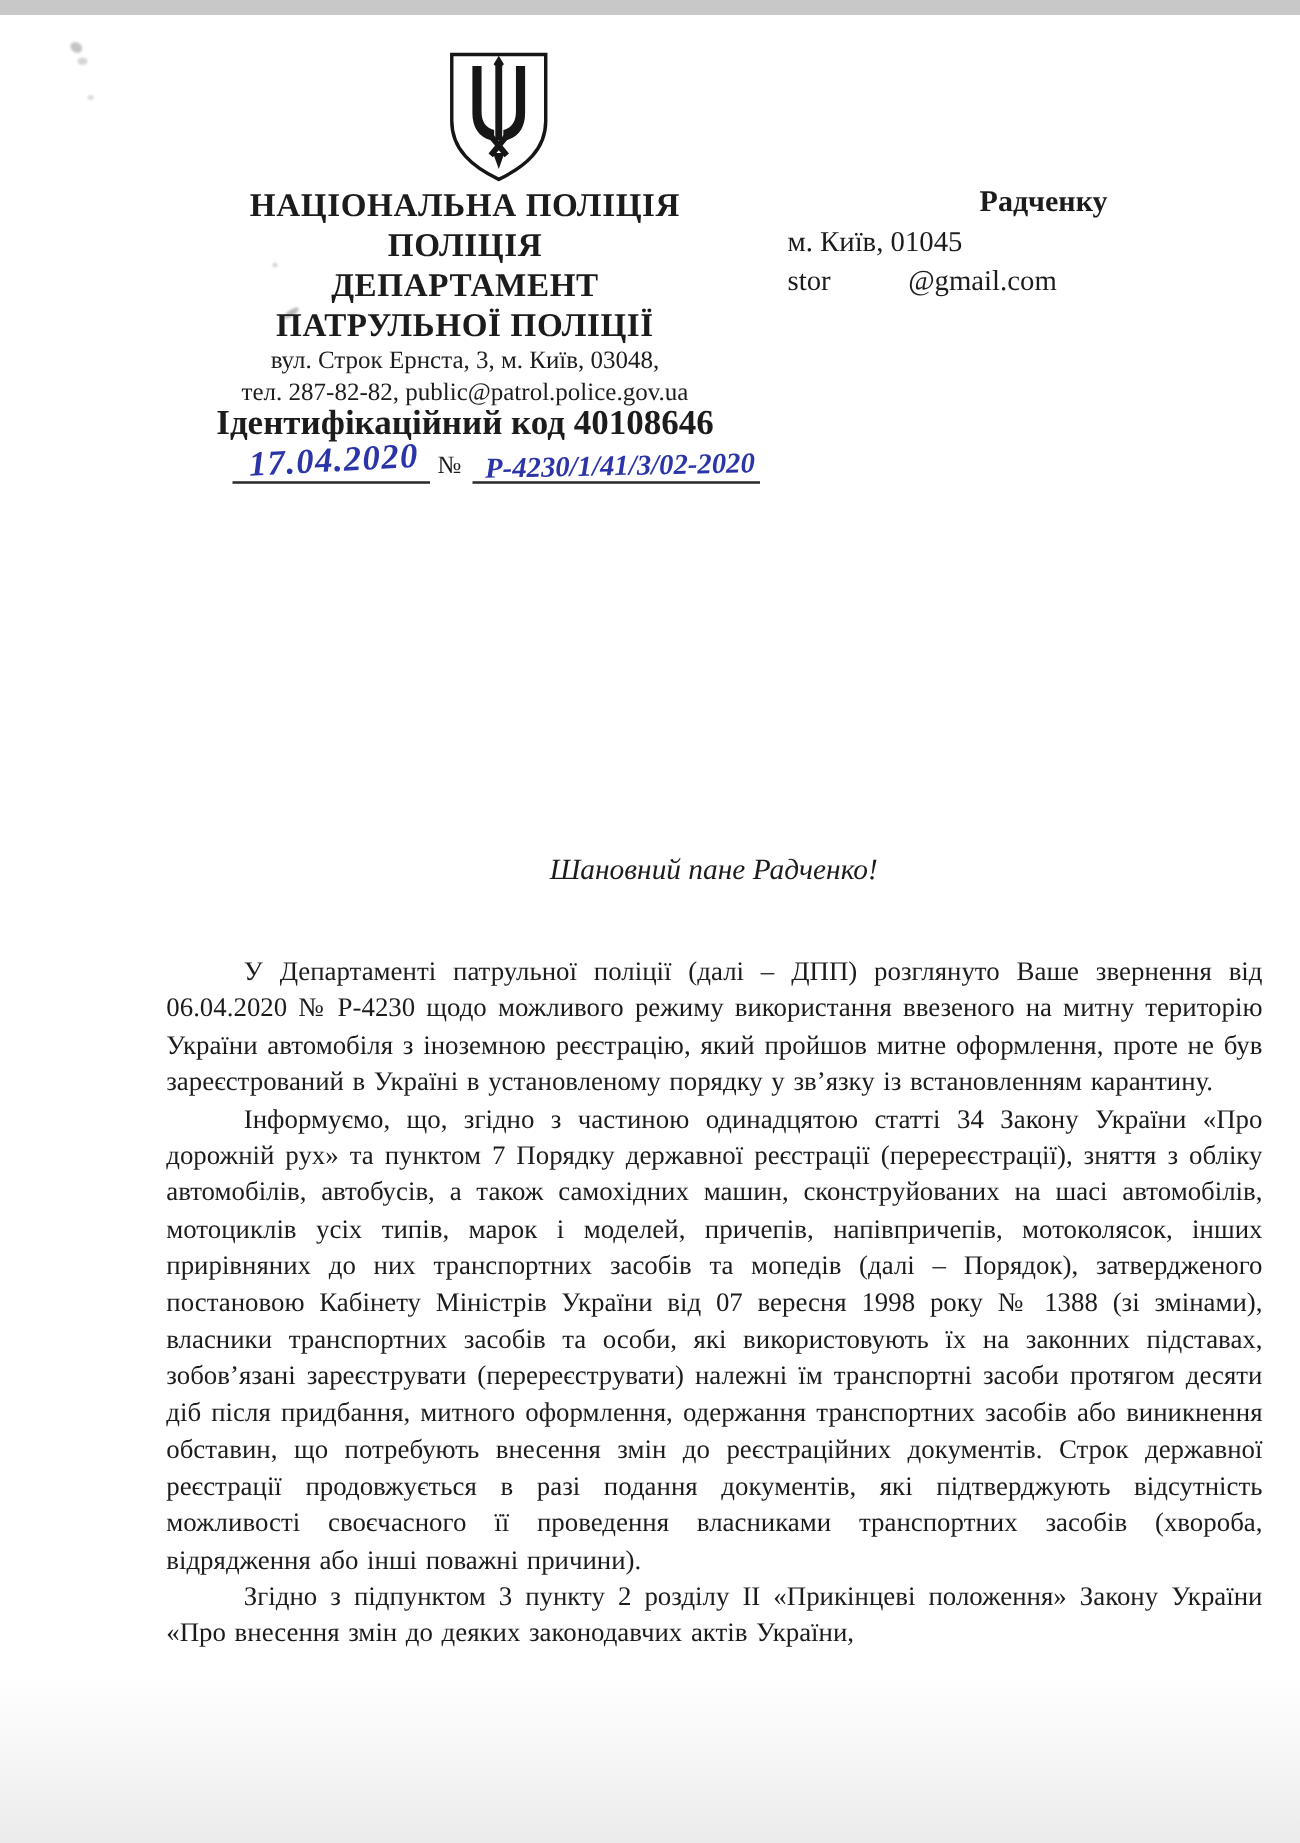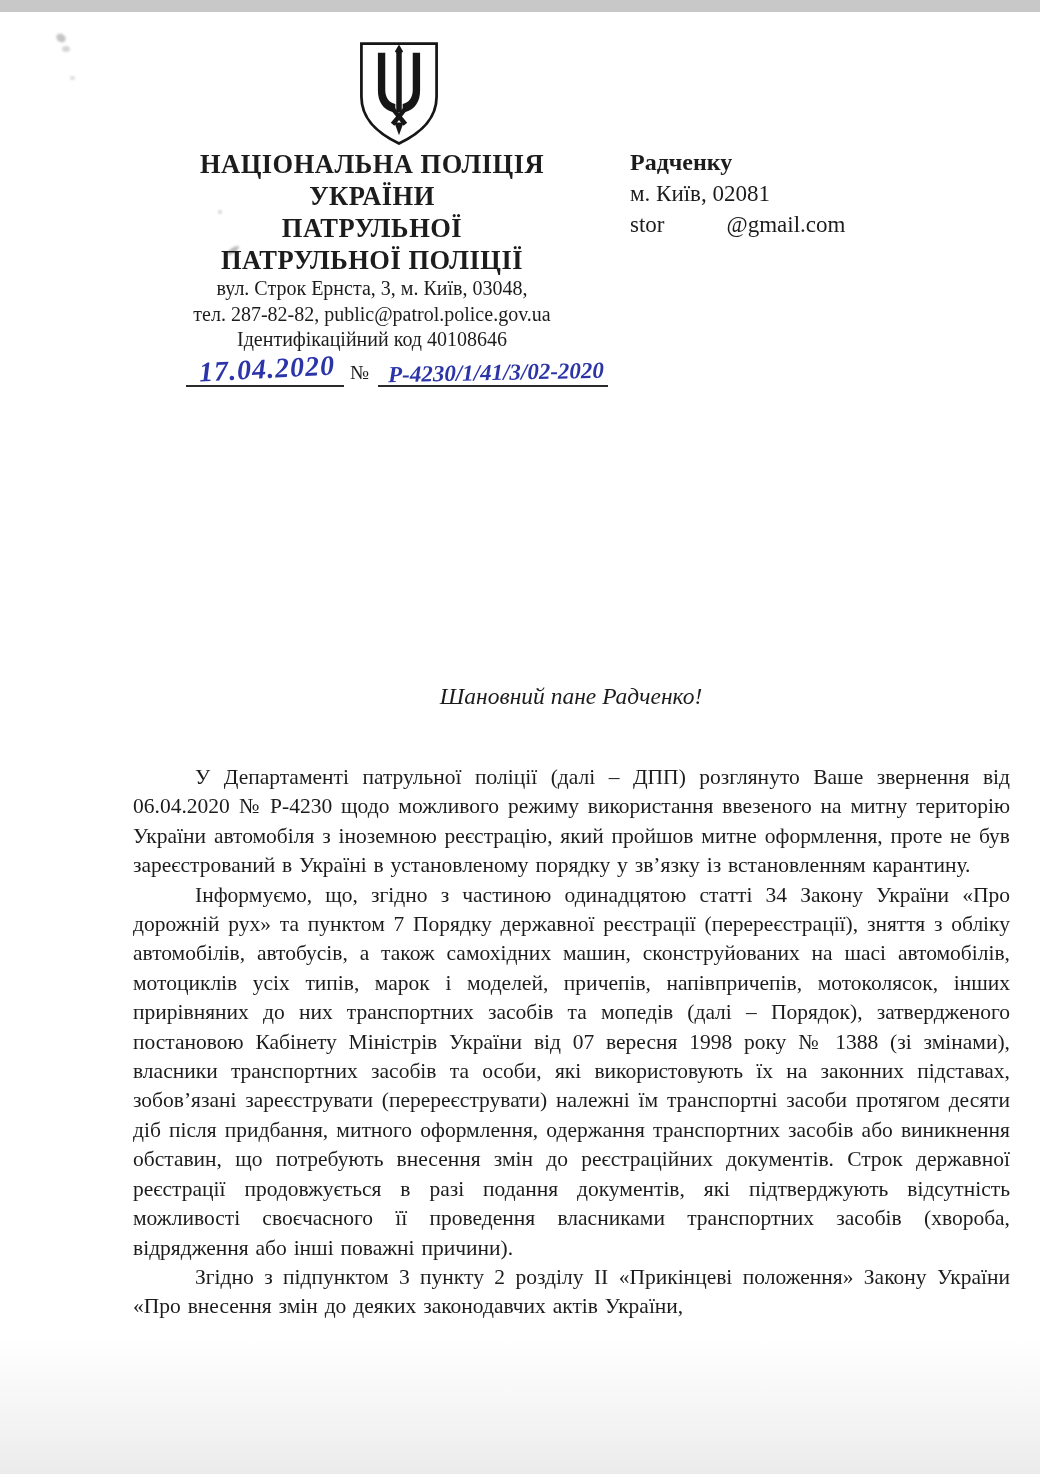--- a/index.html
+++ b/index.html
@@ -20,35 +20,35 @@
   .smudge.s4{left:218px;top:198px;width:4px;height:4px;opacity:.35;}
   .smudge.s5{left:226px;top:236px;width:14px;height:5px;transform:rotate(-35deg);opacity:.6;}
 
   
   .emblem{position:absolute;left:342px;top:27px;width:114px;height:110px;}
 
   
   .letterhead{position:absolute;left:128px;top:136px;width:488px;text-align:center;}
   .org-line{font-weight:bold;font-size:26.5px;line-height:32px;letter-spacing:.5px;}
   .addr-line{font-size:20px;line-height:25.5px;}
-  .id-line{font-weight:normal;font-size:20px;line-height:24px;}
+  .id-line{font-weight:bold;font-size:28px;line-height:24px;}
   .ref-row{position:relative;height:38px;margin-top:1px;}
   .u-line{position:absolute;bottom:3px;border-bottom:2px solid #2a2a2a;}
   .u-line.u1{left:58px;width:158px;}
   .u-line.u2{left:250px;width:230px;}
   .hw{font-style:italic;font-weight:bold;color:#2b35a8;white-space:nowrap;}
   .hw-date{position:absolute;left:60px;bottom:5px;width:158px;font-size:28px;transform:rotate(-3deg);letter-spacing:1px;}
   .no-sign{position:absolute;left:222px;bottom:6px;font-size:20px;}
   .hw-num{position:absolute;left:248px;bottom:4px;width:240px;font-size:23px;transform:rotate(-1.2deg);}
   .reply-line{margin-top:13px;font-size:20.5px;line-height:26px;padding-left:12px;}
   .reply-line span{border-bottom:2px solid #2a2a2a;padding-bottom:1px;}
 
   
   .recipient{position:absolute;left:630px;top:135px;width:262px;font-size:23px;line-height:31px;}
-  .recipient .name{font-weight:bold;font-size:24px;text-align:left;padding-right:6px;}
+  .recipient .name{font-weight:bold;font-size:24px;text-align:right;padding-right:6px;}
   .email-row{display:flex;align-items:flex-start;}
   .email-gap{display:inline-block;width:62px;}
 
   
   .subject{position:absolute;left:135px;top:462px;width:377px;
     font-weight:bold;font-size:22px;line-height:31.4px;text-align:justify;word-spacing:3px;}
 
   
   .salutation{position:absolute;left:133px;top:671px;width:876px;text-align:center;
     font-weight:normal;font-style:italic;font-size:23.5px;}
@@ -78,40 +78,40 @@
         <path d="M73 15 L65 15 L65 55 C65 64 61 69 54 71 L54 80 L56 80 C68 77 73 68 73 56 Z"></path>
         <path d="M45 91 L50 105 L55 91 Z"></path>
       </g>
       <path d="M43 76 L57 93 M57 76 L43 93" stroke="#161616" stroke-width="5" fill="none"></path>
       <path d="M47 20 L53 20 M47 26 L53 26" stroke="#ffffff" stroke-width="0" fill="none"></path>
     </svg>
   </div>
 
   <div class="letterhead">
     <div class="org-line">НАЦІОНАЛЬНА ПОЛІЦІЯ</div>
-    <div class="org-line">УКРАЇНИ</div>
-    <div class="org-line">ПАТРУЛЬНОЇ</div>
+    <div class="org-line">ПОЛІЦІЯ</div>
+    <div class="org-line">ДЕПАРТАМЕНТ</div>
     <div class="org-line">ПАТРУЛЬНОЇ ПОЛІЦІЇ</div>
     <div class="addr-line">вул. Строк Ернста, 3, м. Київ, 03048,</div>
     <div class="addr-line">тел. 287-82-82, public@patrol.police.gov.ua</div>
     <div class="id-line">Ідентифікаційний код 40108646</div>
 
     <div class="ref-row">
       <span class="u-line u1"></span>
       <span class="u-line u2"></span>
       <span class="hw hw-date">17.04.2020</span>
       <span class="no-sign">№</span>
       <span class="hw hw-num">Р-4230/1/41/3/02-2020</span>
     </div>
 
   </div>
 
   <div class="recipient">
     <div class="name">Радченку</div>
-    <div>м. Київ, 02081</div>
+    <div>м. Київ, 01045</div>
     <div class="email-row">
       <span>stor</span>
       <span class="email-gap"></span>
       <span>@gmail.com</span>
     </div>
   </div>
 
 
   <div class="salutation">Шановний пане Радченко!</div>
 

